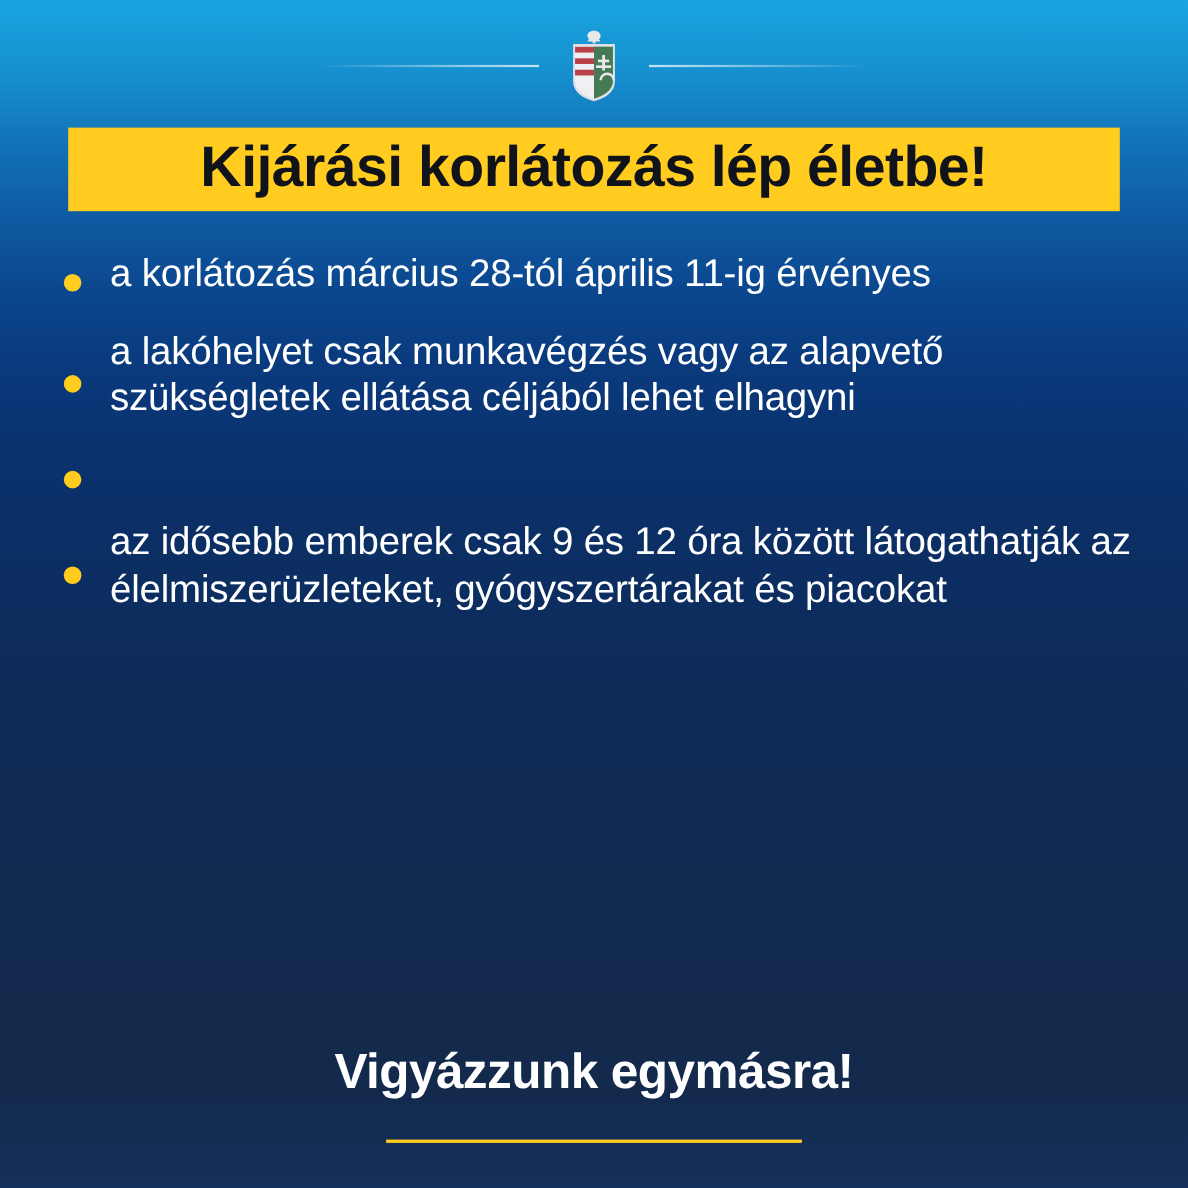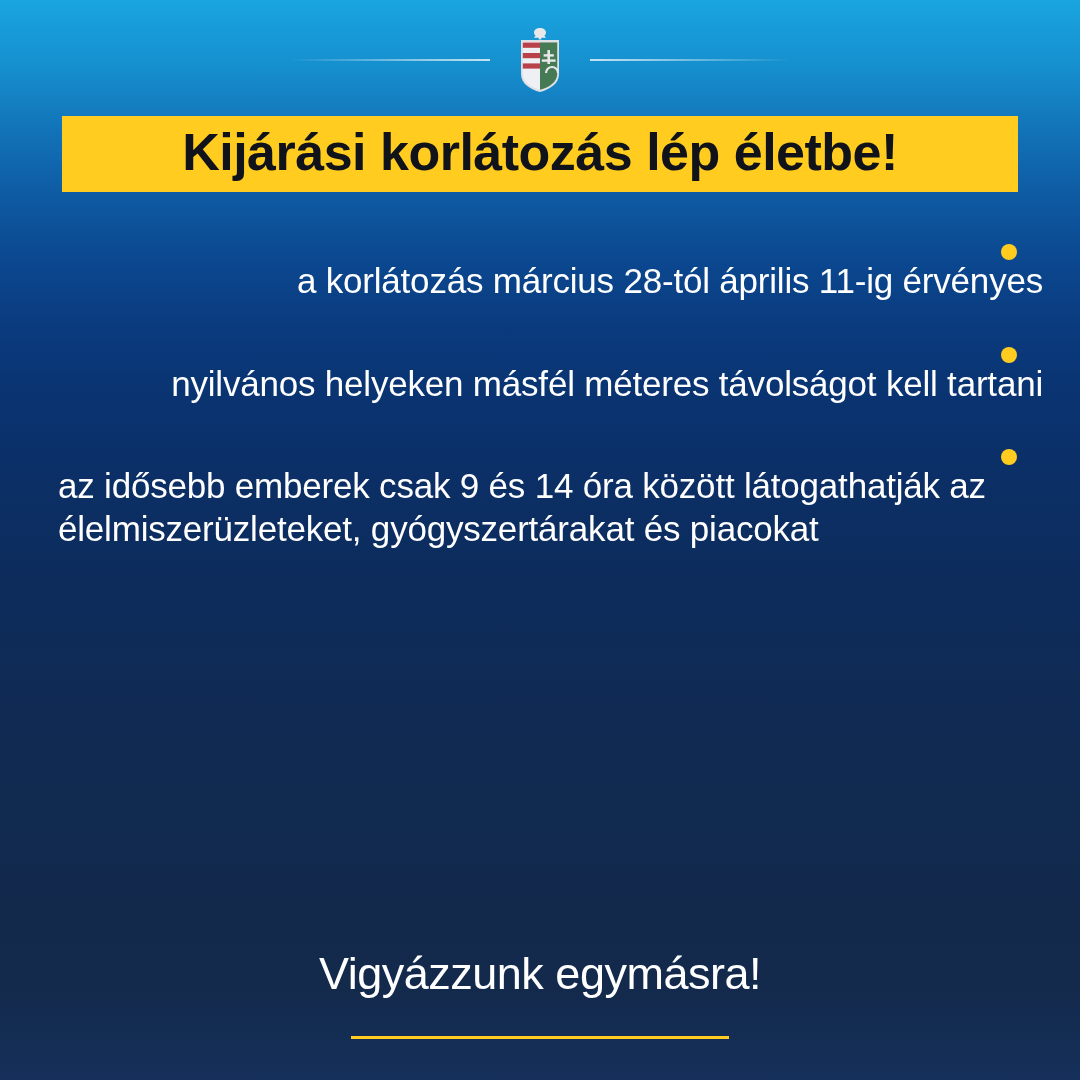--- a/index.html
+++ b/index.html
@@ -84,23 +84,22 @@
   }
   
   .bullets {
     position: absolute;
     top: 228px;
     left: 58px;
     width: 985px;
   }
   .bullet {
     display: flex;
-    align-items: flex-end;
+    align-items: center;
     margin-bottom: 28px;
-    flex-direction: column;
   }
   .dot {
     width: 16px;
     height: 16px;
     border-radius: 50%;
     background: #ffcc1f;
     flex: 0 0 16px;
     margin-top: 16px;
     margin-right: 26px;
   }
@@ -113,21 +112,21 @@
   }
   
   .footer-slogan {
     position: absolute;
     left: 0;
     top: 948px;
     width: 1080px;
     text-align: center;
     color: #ffffff;
     font-size: 45px;
-    font-weight: normal;
+    font-weight: bold;
     letter-spacing: -0.5px;
   }
   .footer-rule {
     position: absolute;
     left: 351px;
     top: 1036px;
     width: 378px;
     height: 3px;
     background: #ffcc1f;
   }
@@ -161,24 +160,27 @@
     <div class="title-text">Kijárási korlátozás lép életbe!</div>
   </div>
 
   <div class="bullets">
     <div class="bullet">
       <span class="dot"></span>
       <span class="bullet-text">a korlátozás március 28-tól április 11-ig érvényes</span>
     </div>
     <div class="bullet">
       <span class="dot"></span>
-      <span class="bullet-text">nyilvános helyeken másfél méteres távolságot kell tartani</span>
+      <span class="bullet-text">a lakóhelyet csak munkavégzés vagy az alapvető szükségletek ellátása céljából lehet elhagyni</span>
     </div>
     <div class="bullet">
       <span class="dot"></span>
-      <span class="bullet-text">az idősebb emberek csak 9 és 14 óra között látogathatják az élelmiszerüzleteket, gyógyszertárakat és piacokat</span>
+    </div>
+    <div class="bullet">
+      <span class="dot"></span>
+      <span class="bullet-text">az idősebb emberek csak 9 és 12 óra között látogathatják az élelmiszerüzleteket, gyógyszertárakat és piacokat</span>
     </div>
   </div>
 
   <div class="footer-slogan">Vigyázzunk egymásra!</div>
   <div class="footer-rule"></div>
 
 </div>
 
 </body></html>

